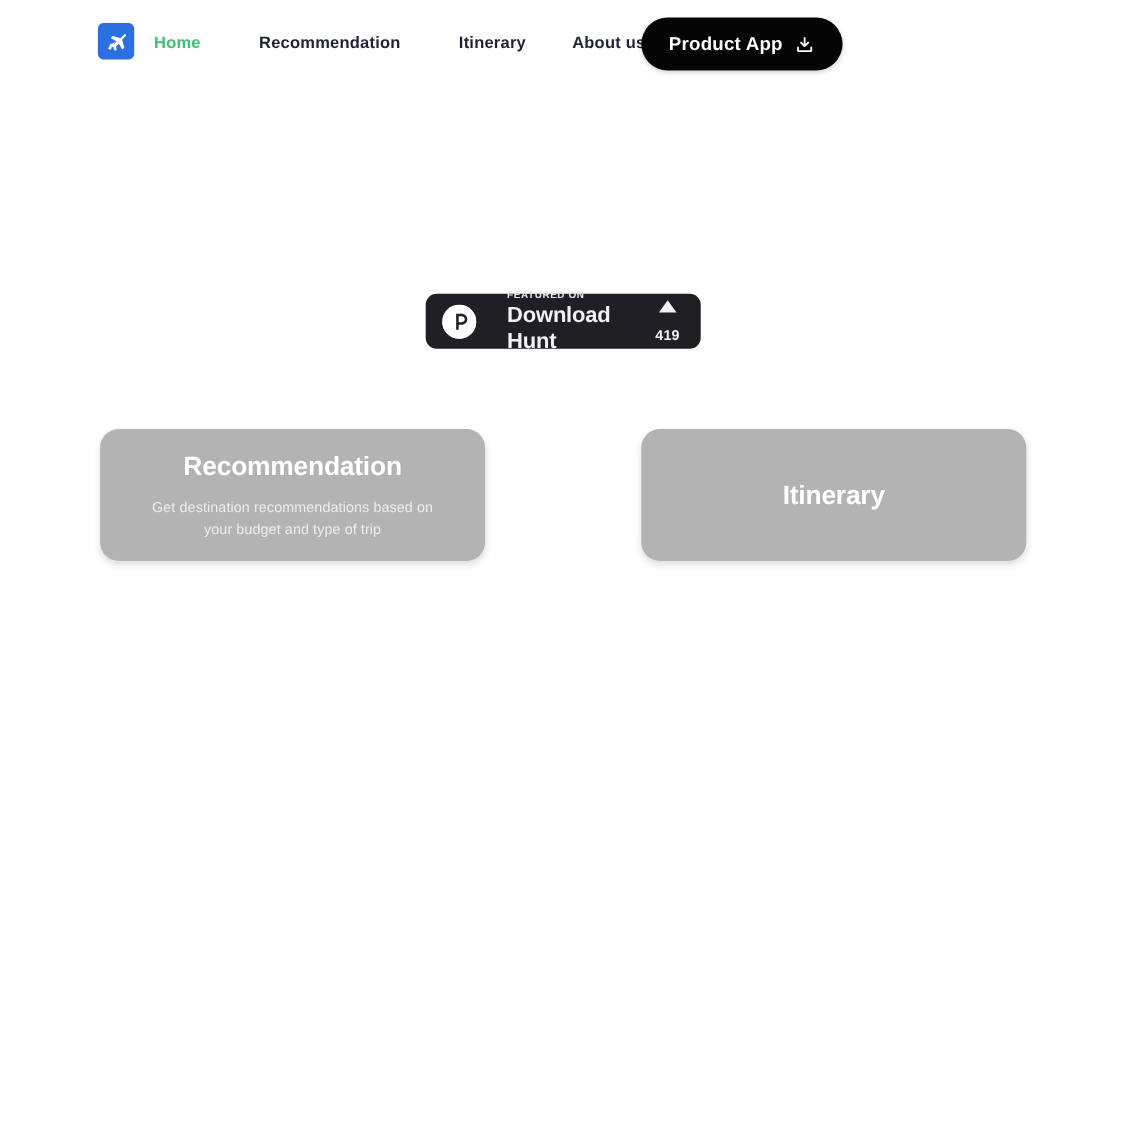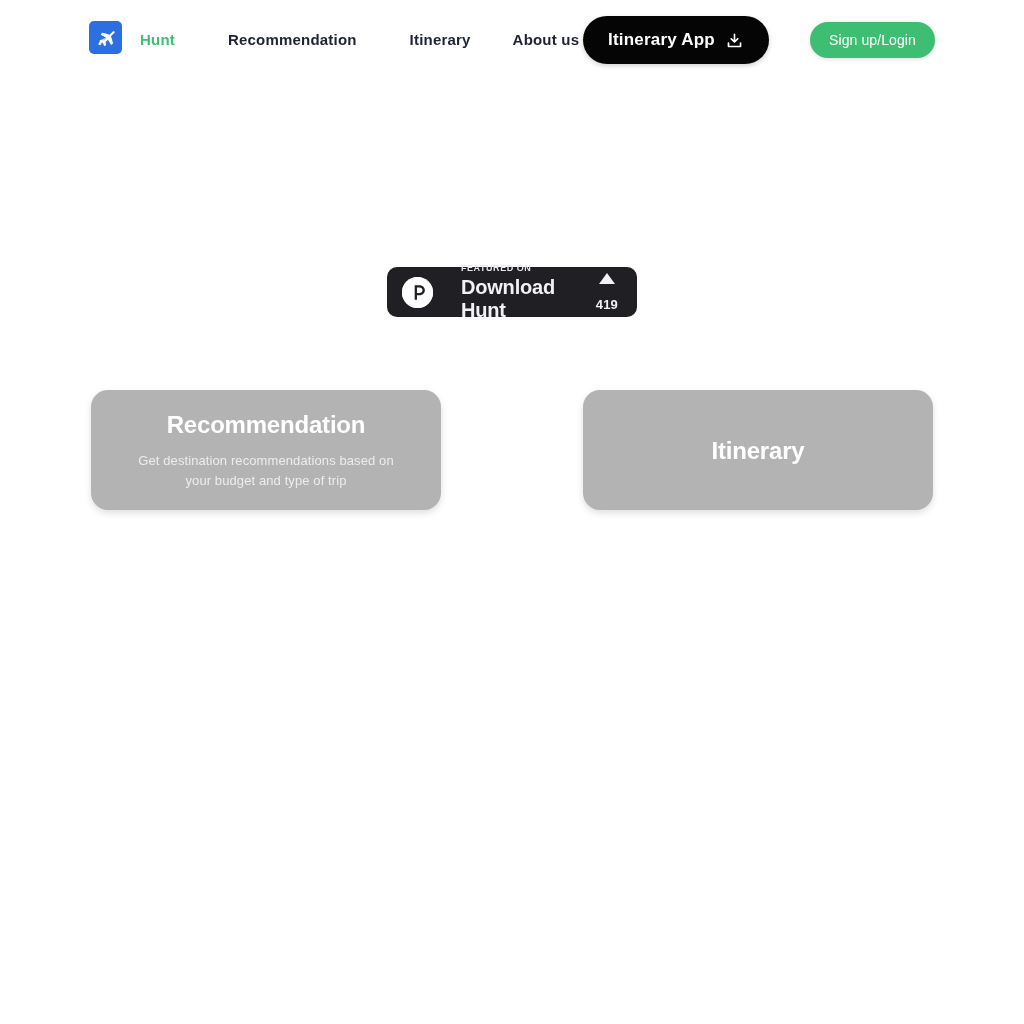--- a/index.html
+++ b/index.html
@@ -238,40 +238,39 @@
     <div class="brand-logo">
       <span>
         <svg width="22" height="22" viewBox="0 0 24 24" fill="#ffffff" aria-hidden="true">
           <path d="M21.1 6.5c.45-.45.45-1.2 0-1.65-.45-.45-1.2-.45-1.65 0l-3.6 3.6-7.2-2.1c-.3-.1-.65 0-.9.2l-1 .85c-.4.34-.35.98.1 1.25l5.25 3.1-2.6 2.6-2.7-.5c-.3-.05-.6.05-.8.27l-.7.7c-.37.37-.26 1 .22 1.2l3.05 1.3 1.3 3.05c.2.48.83.6 1.2.22l.7-.7c.22-.2.32-.5.27-.8l-.5-2.7 2.6-2.6 3.1 5.25c.27.45.9.5 1.25.1l.85-1c.2-.25.3-.6.2-.9l-2.1-7.2 3.6-3.6z"></path>
           <path d="M3.4 18.9c1.8-3.9 5.1-6.1 8.1-7.1-2.2 1.9-4 4.2-4.9 7.4-.15.55-.75.85-1.25.6l-1.6-.8c-.45-.22-.55-.75-.35-1.1z" opacity="0.95"></path>
         </svg>
       </span>
     </div>
 
     <nav class="nav-links">
-      <a class="nav-link active">Hunt</a>
+      <a class="nav-link active">Home</a>
       <span class="nav-gap-1"></span>
       <a class="nav-link">Recommendation</a>
       <span class="nav-gap-2"></span>
       <a class="nav-link">Itinerary</a>
       <span class="nav-gap-3"></span>
       <a class="nav-link">About us</a>
     </nav>
 
     <button class="btn-download">
-      <span>Itinerary App</span>
+      <span>Product App</span>
       <span class="dl-icon">
         <svg width="19" height="19" viewBox="0 0 24 24" fill="#ffffff" aria-hidden="true">
           <path d="M12 3.2c-.6 0-1.05.45-1.05 1.05v7.1L8.6 9.0c-.42-.42-1.1-.42-1.5 0-.42.42-.42 1.1 0 1.5l4.14 4.14c.42.42 1.1.42 1.5 0l4.14-4.14c.42-.42.42-1.08 0-1.5-.42-.42-1.08-.42-1.5 0l-2.35 2.35v-7.1c0-.6-.44-1.05-1.03-1.05z"></path>
           <path d="M4.4 14.2c.6 0 1.05.45 1.05 1.05v3.3h13.1v-3.3c0-.6.45-1.05 1.05-1.05s1.05.45 1.05 1.05v4.0c0 .78-.62 1.4-1.4 1.4H4.75c-.78 0-1.4-.62-1.4-1.4v-4.0c0-.6.45-1.05 1.05-1.05z"></path>
         </svg>
       </span>
     </button>
 
-    <button class="btn-signup">Sign up/Login</button>
 
   </header>
 
   <a class="ph-badge">
     <span class="ph-logo">
       <svg width="31" height="31" viewBox="0 0 32 32" aria-hidden="true">
         <circle cx="16" cy="16" r="16" fill="#ffffff"></circle>
         <path d="M13.1 8.6h5.0c3.05 0 5.5 2.3 5.5 5.15s-2.45 5.15-5.5 5.15h-2.65v4.5H13.1V8.6zm2.35 2.35v5.6h2.65c1.73 0 3.1-1.22 3.1-2.8s-1.37-2.8-3.1-2.8h-2.65z" fill="#1F1F24"></path>
       </svg>
     </span>

